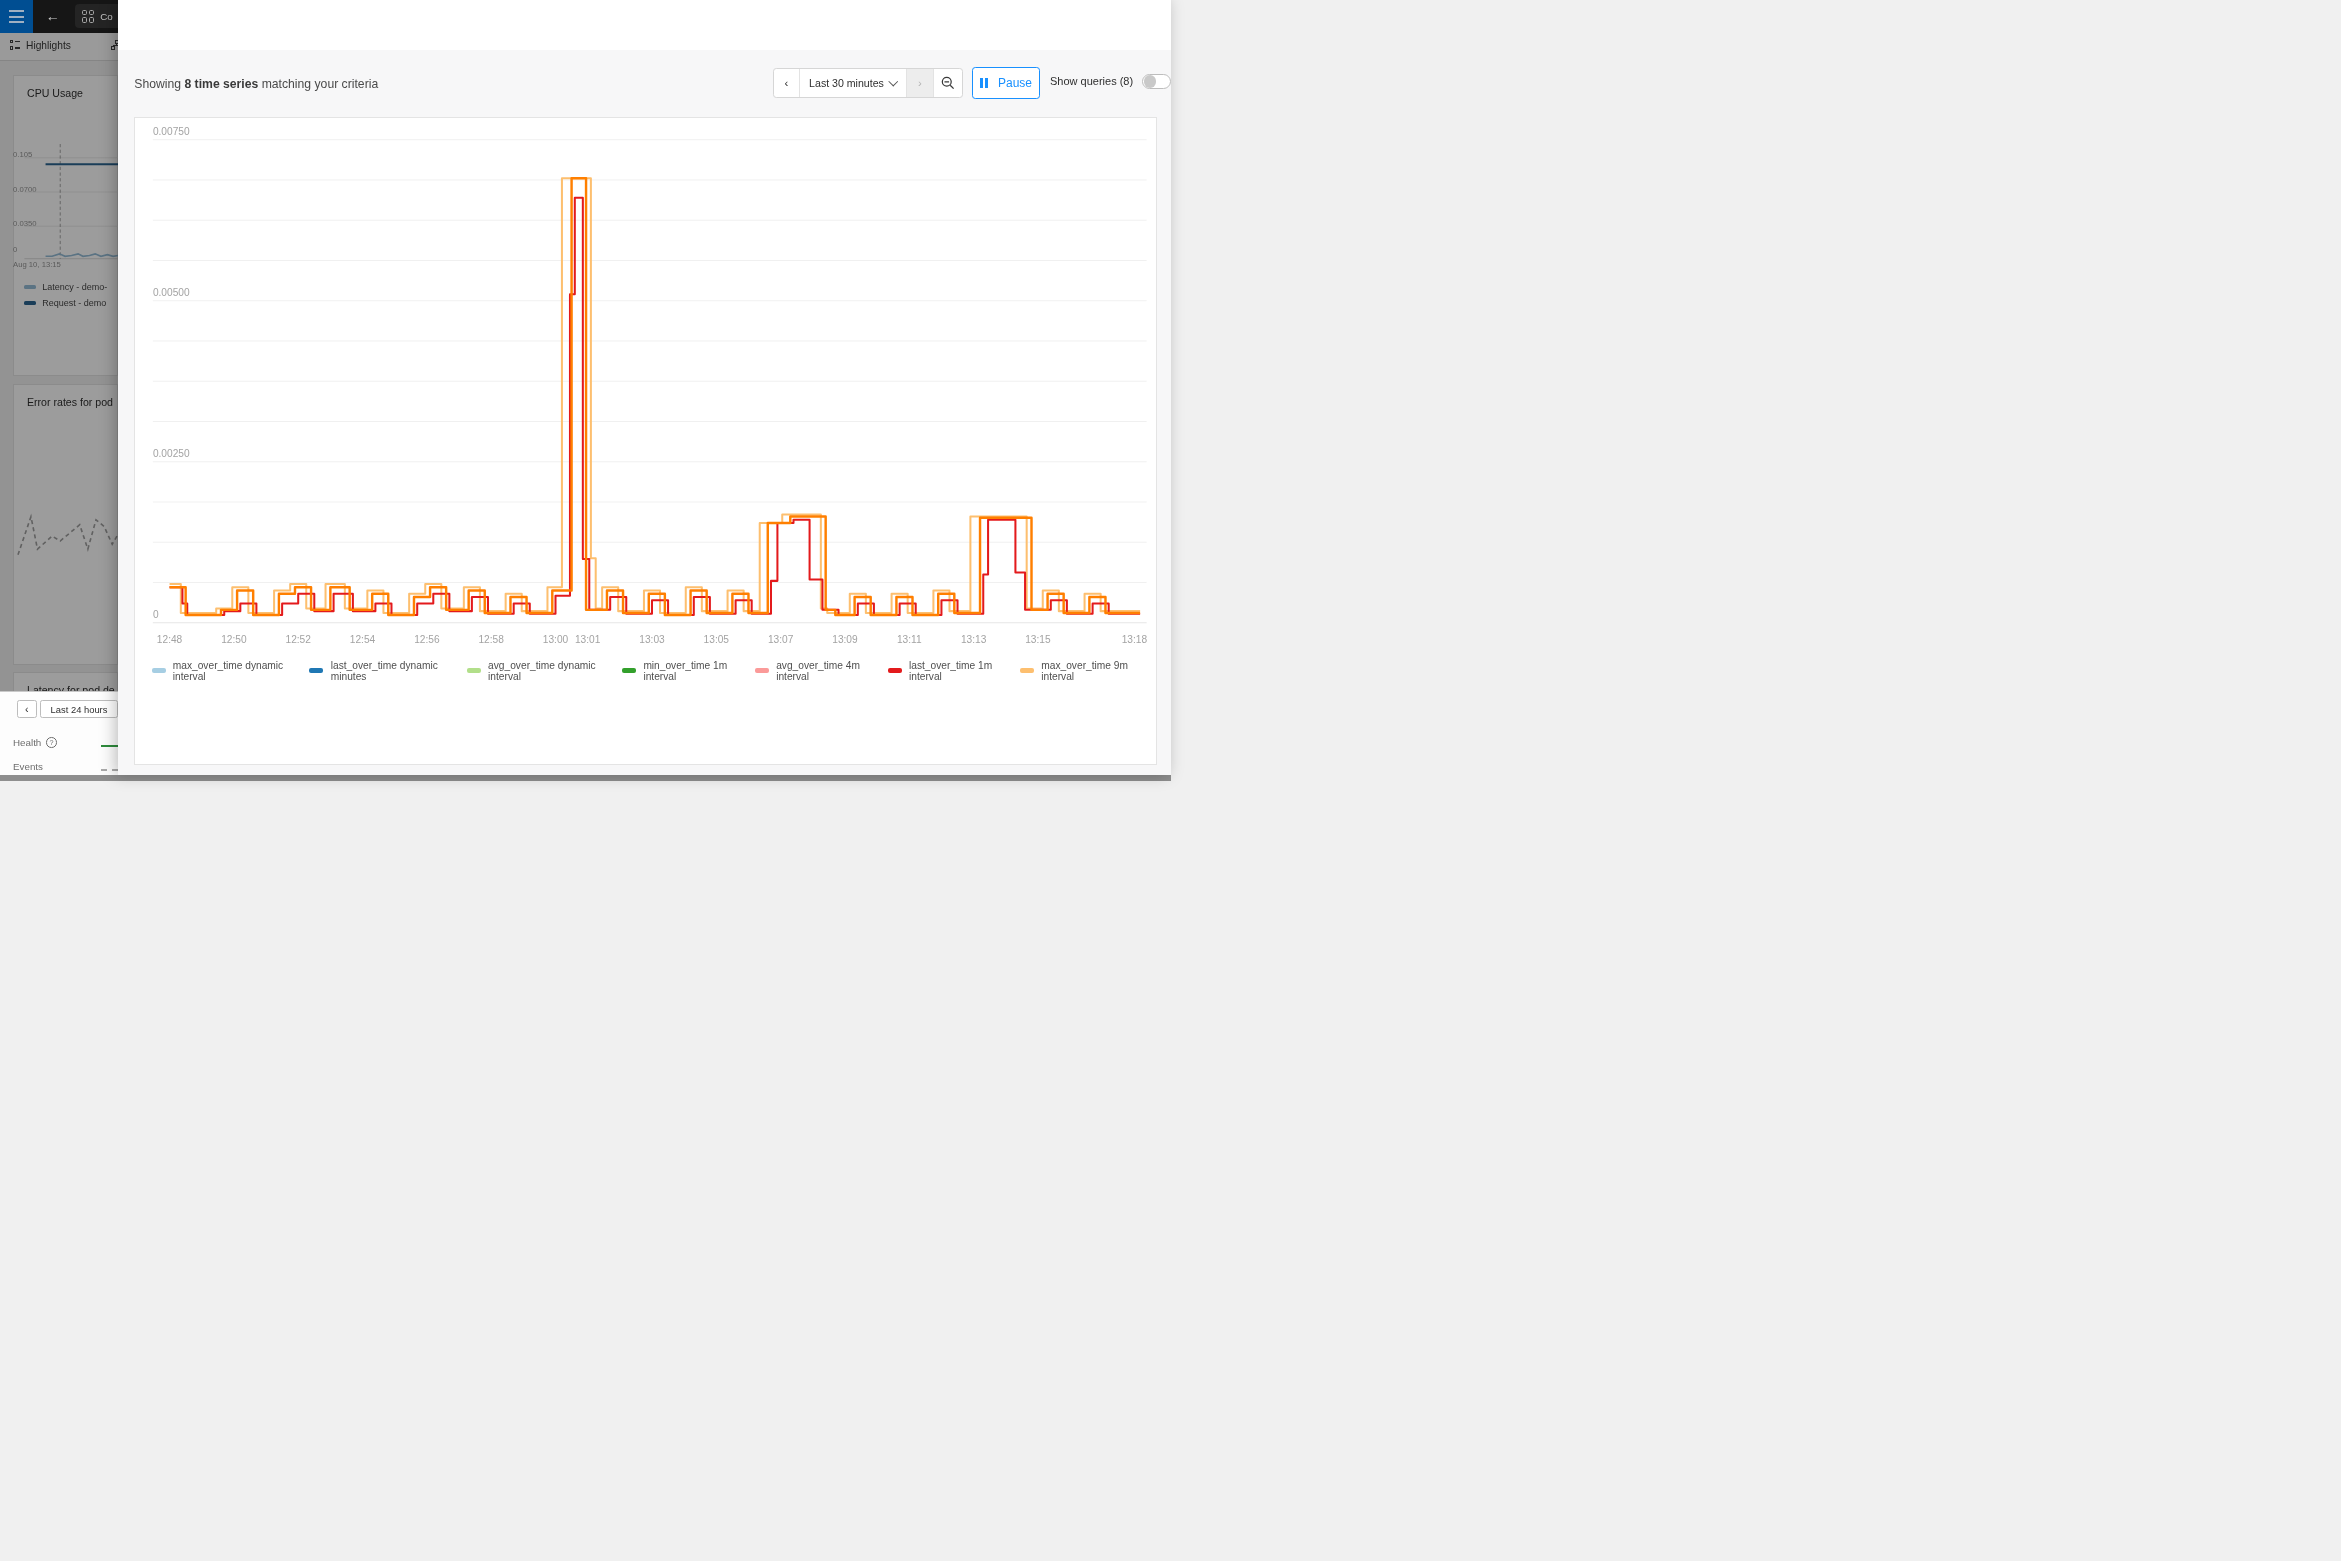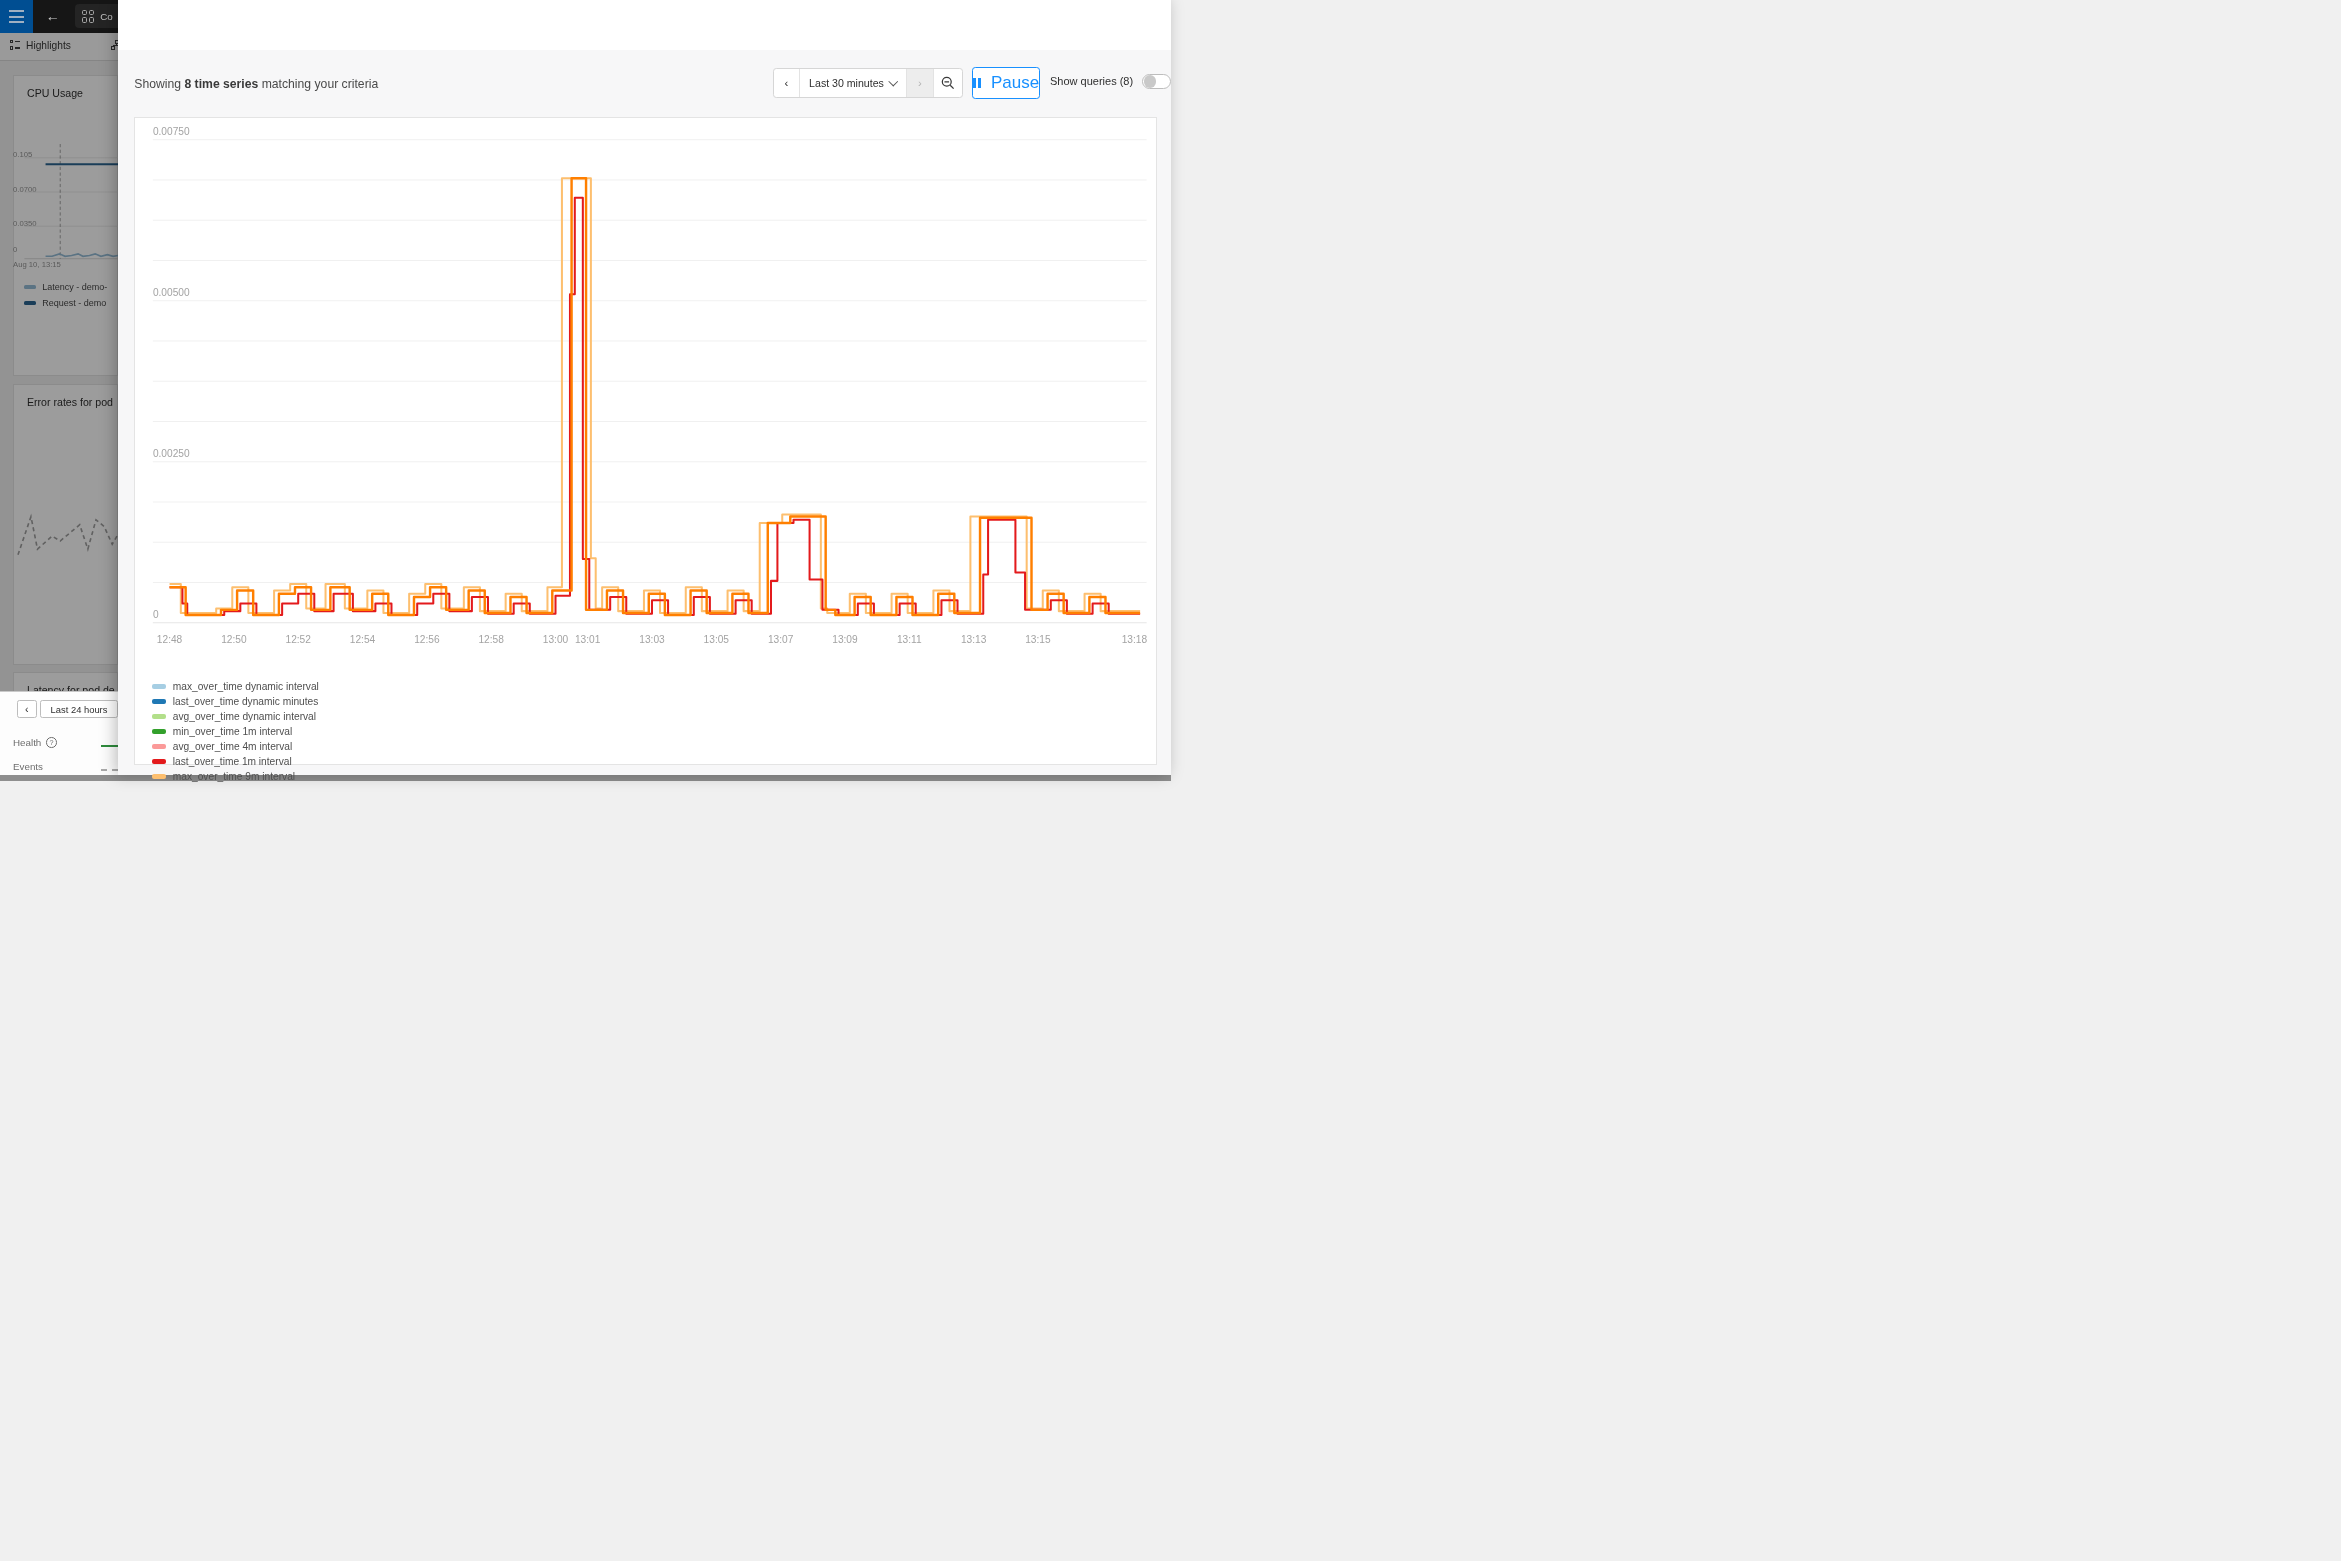--- a/index.html
+++ b/index.html
@@ -77,35 +77,35 @@
     border:0.8px solid #d6d6d6; border-radius:3.3px; background:#fff; overflow:hidden; }
   .seg { display:flex; align-items:center; justify-content:center; cursor:pointer; }
   .seg + .seg { border-left:0.8px solid #e3e3e3; }
   .seg.chev-l { width:25px; color:#2f2f2f; font-size:11.4px; }
   .seg.range { width:107px; gap:6.5px; font-size:10.6px; color:#2f2f2f; }
   .seg.chev-r { width:27px; background:#ededed; color:#b3b3b3; font-size:11.4px; cursor:default; }
   .seg.zoom-out { width:29px; }
   .caret { width:6.5px; height:6.5px; border-right:1.3px solid #555; border-bottom:1.3px solid #555;
     transform:rotate(45deg); margin-top:-3.3px; }
   .pause-btn { position:absolute; left:854px; top:17px; width:68px; height:32px; border:1.2px solid #1890ff;
-    border-radius:3.3px; background:#fff; color:#1890ff; font-size:17px; display:flex; align-items:center;
+    border-radius:3.3px; background:#fff; color:#1890ff; font-size:12px; display:flex; align-items:center;
     justify-content:center; gap:10px; cursor:pointer; }
   .pause-ic { display:flex; gap:2.4px; }
   .pause-ic i { width:2.8px; height:9.8px; background:#1890ff; }
   .show-queries { position:absolute; left:932px; top:25px; font-size:11px; color:#2f2f2f; white-space:nowrap; }
   .toggle { position:absolute; left:1024px; top:23.6px; width:28.5px; height:15.5px; background:#fff;
     border:0.8px solid #bdbdbd; border-radius:8.1px; cursor:pointer; }
   .toggle i { position:absolute; left:0.8px; top:0.8px; width:12.2px; height:12.2px; border-radius:50%;
     background:#c9c9c9; }
 
   .chart-card { position:absolute; left:15.5px; top:67px; width:1023px; height:648px; background:#fff;
     border:0.8px solid #e4e4e4; }
   .chart-svg { position:absolute; left:0; top:0; }
 
-  .legend { position:absolute; left:17px; top:561px; display:flex; flex-direction:column; }
+  .legend { position:absolute; left:17px; top:545px; display:flex; flex-direction:row; }
   .legend-row { display:flex; align-items:center; gap:7.3px; height:15px; cursor:pointer; }
   .legend-row i { display:block; width:14px; height:4.1px; border-radius:2px; flex:none; }
   .legend-row span { font-size:10.2px; color:#4f4f4f; }
 </style>
 </head>
 <body>
 
 <div class="topbar">
   <div class="menu-sq">
     <i></i>

